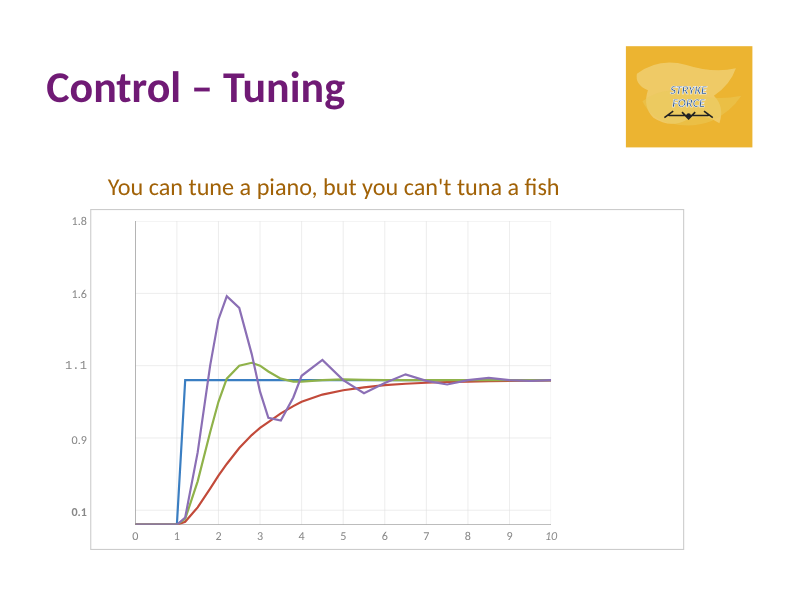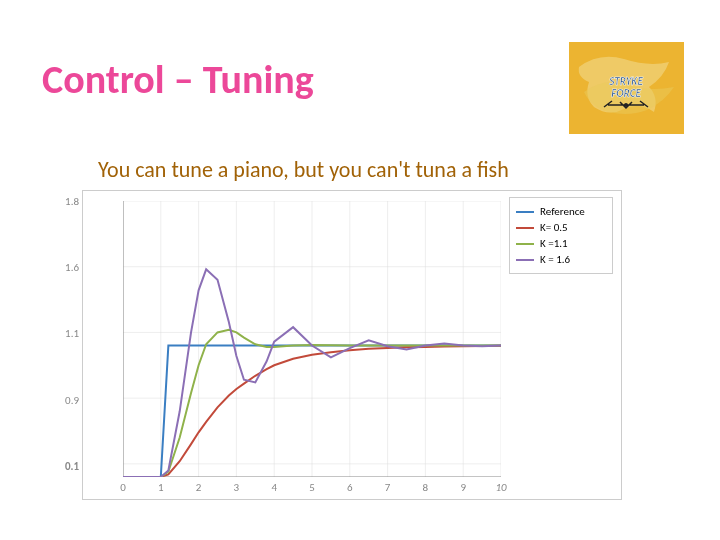--- a/index.html
+++ b/index.html
@@ -9,21 +9,21 @@
       background: #fff;
       font-family: Calibri, Arial, sans-serif;
       position: relative;
     }
     .title {
       position: absolute;
       top: 55px;
       left: 42px;
       font-size: 40px;
       font-weight: 700;
-      color: #ec4899;
+      color: #701a75;
     }
     .logo {
       position: absolute;
       top: 42px;
       right: 36px;
       width: 115px;
       height: 92px;
       background: #ecb431;
       display: flex;
       align-items: center;
@@ -110,21 +110,21 @@
     </g>
   </svg>
 </div>
 
 <div class="subtitle">You can tune a piano, but you can't tuna a fish</div>
 
 <div class="chart-wrap">
   <div class="y-labels" id="yLabels">
       <div class="y-label" style="top: 274.762px; font-weight: bold;">0.1</div>
       <div class="y-label" style="top: 208.571px;">0.9</div>
-      <div class="y-label" style="top: 142.381px;">1.1</div>
+      <div class="y-label" style="top: 142.381px; font-family: Liberation Mono, monospace;">1.1</div>
       <div class="y-label" style="top: 76.1905px; text-align: right;">1.6</div>
       <div class="y-label" style="top: 10px;">1.8</div>
     </div>
   <div class="plot">
     <svg id="plotSvg" width="100%" height="100%" preserveAspectRatio="none" viewBox="0 0 380 278">
         <line x1="0" x2="380" y1="264.76190476190476" y2="264.76190476190476" stroke="#ddd" stroke-width="0.5"></line>
         <line x1="0" x2="380" y1="198.57142857142856" y2="198.57142857142856" stroke="#ddd" stroke-width="0.5"></line>
         <line x1="0" x2="380" y1="132.38095238095238" y2="132.38095238095238" stroke="#ddd" stroke-width="0.5"></line>
         <line x1="0" x2="380" y1="66.1904761904762" y2="66.1904761904762" stroke="#ddd" stroke-width="0.5"></line>
         <line x1="0" x2="380" y1="0" y2="0" stroke="#ddd" stroke-width="0.5"></line>
@@ -152,31 +152,13 @@
       <div class="x-label" style="left: 20%;">2</div>
       <div class="x-label" style="left: 30%;">3</div>
       <div class="x-label" style="left: 40%;">4</div>
       <div class="x-label" style="left: 50%;">5</div>
       <div class="x-label" style="left: 60%;">6</div>
       <div class="x-label" style="left: 70%;">7</div>
       <div class="x-label" style="left: 80%;">8</div>
       <div class="x-label" style="left: 90%;">9</div>
       <div class="x-label" style="left: 100%; font-style: italic;">10</div>
     </div>
-  <div class="legend" id="legend">
-      <div class="legend-row">
-        <div class="swatch" style="background: rgb(58, 126, 194);"></div>
-        <span>Reference</span>
-      </div>
-      <div class="legend-row">
-        <div class="swatch" style="background: rgb(194, 74, 58);"></div>
-        <span>K= 0.5</span>
-      </div>
-      <div class="legend-row">
-        <div class="swatch" style="background: rgb(143, 178, 74);"></div>
-        <span>K =1.1</span>
-      </div>
-      <div class="legend-row">
-        <div class="swatch" style="background: rgb(139, 111, 181);"></div>
-        <span>K = 1.6</span>
-      </div>
-    </div>
 </div>
 
 </body></html>

